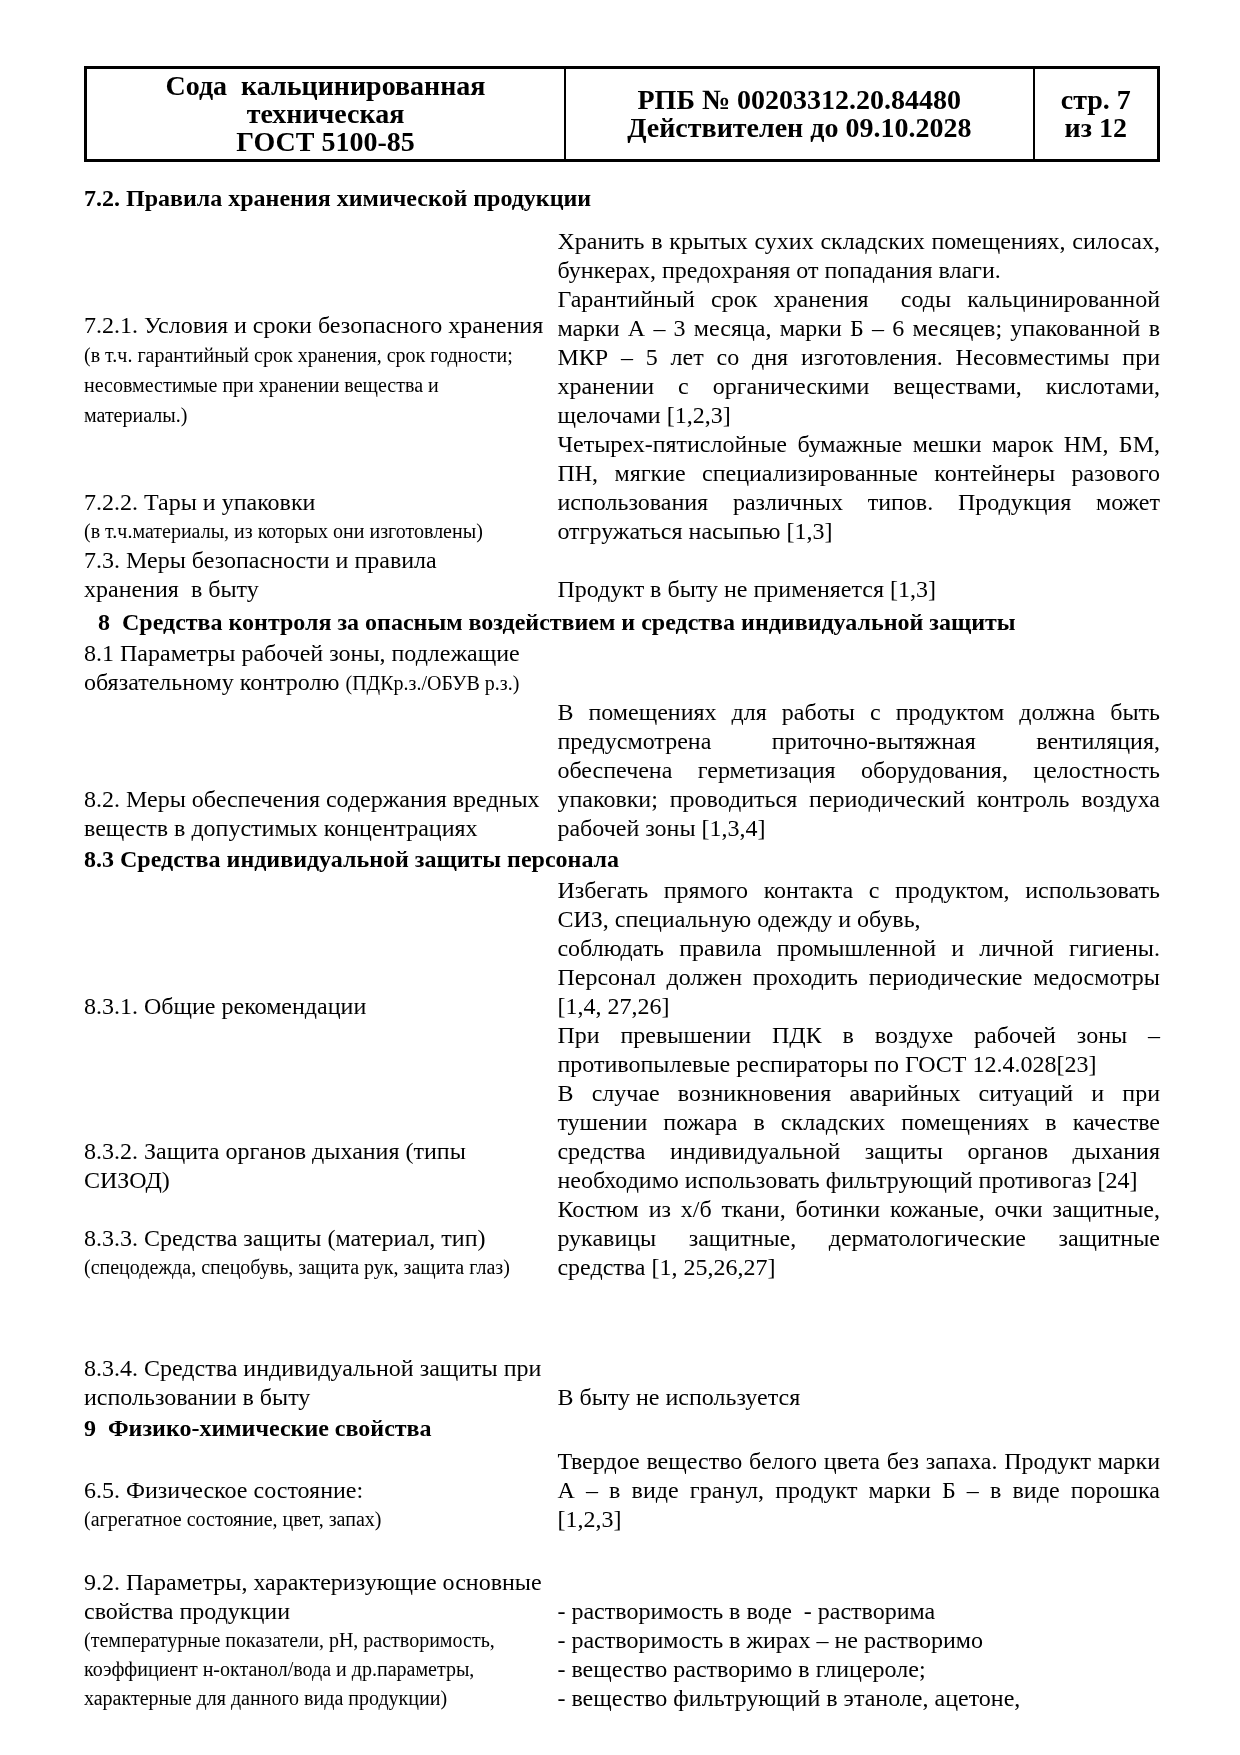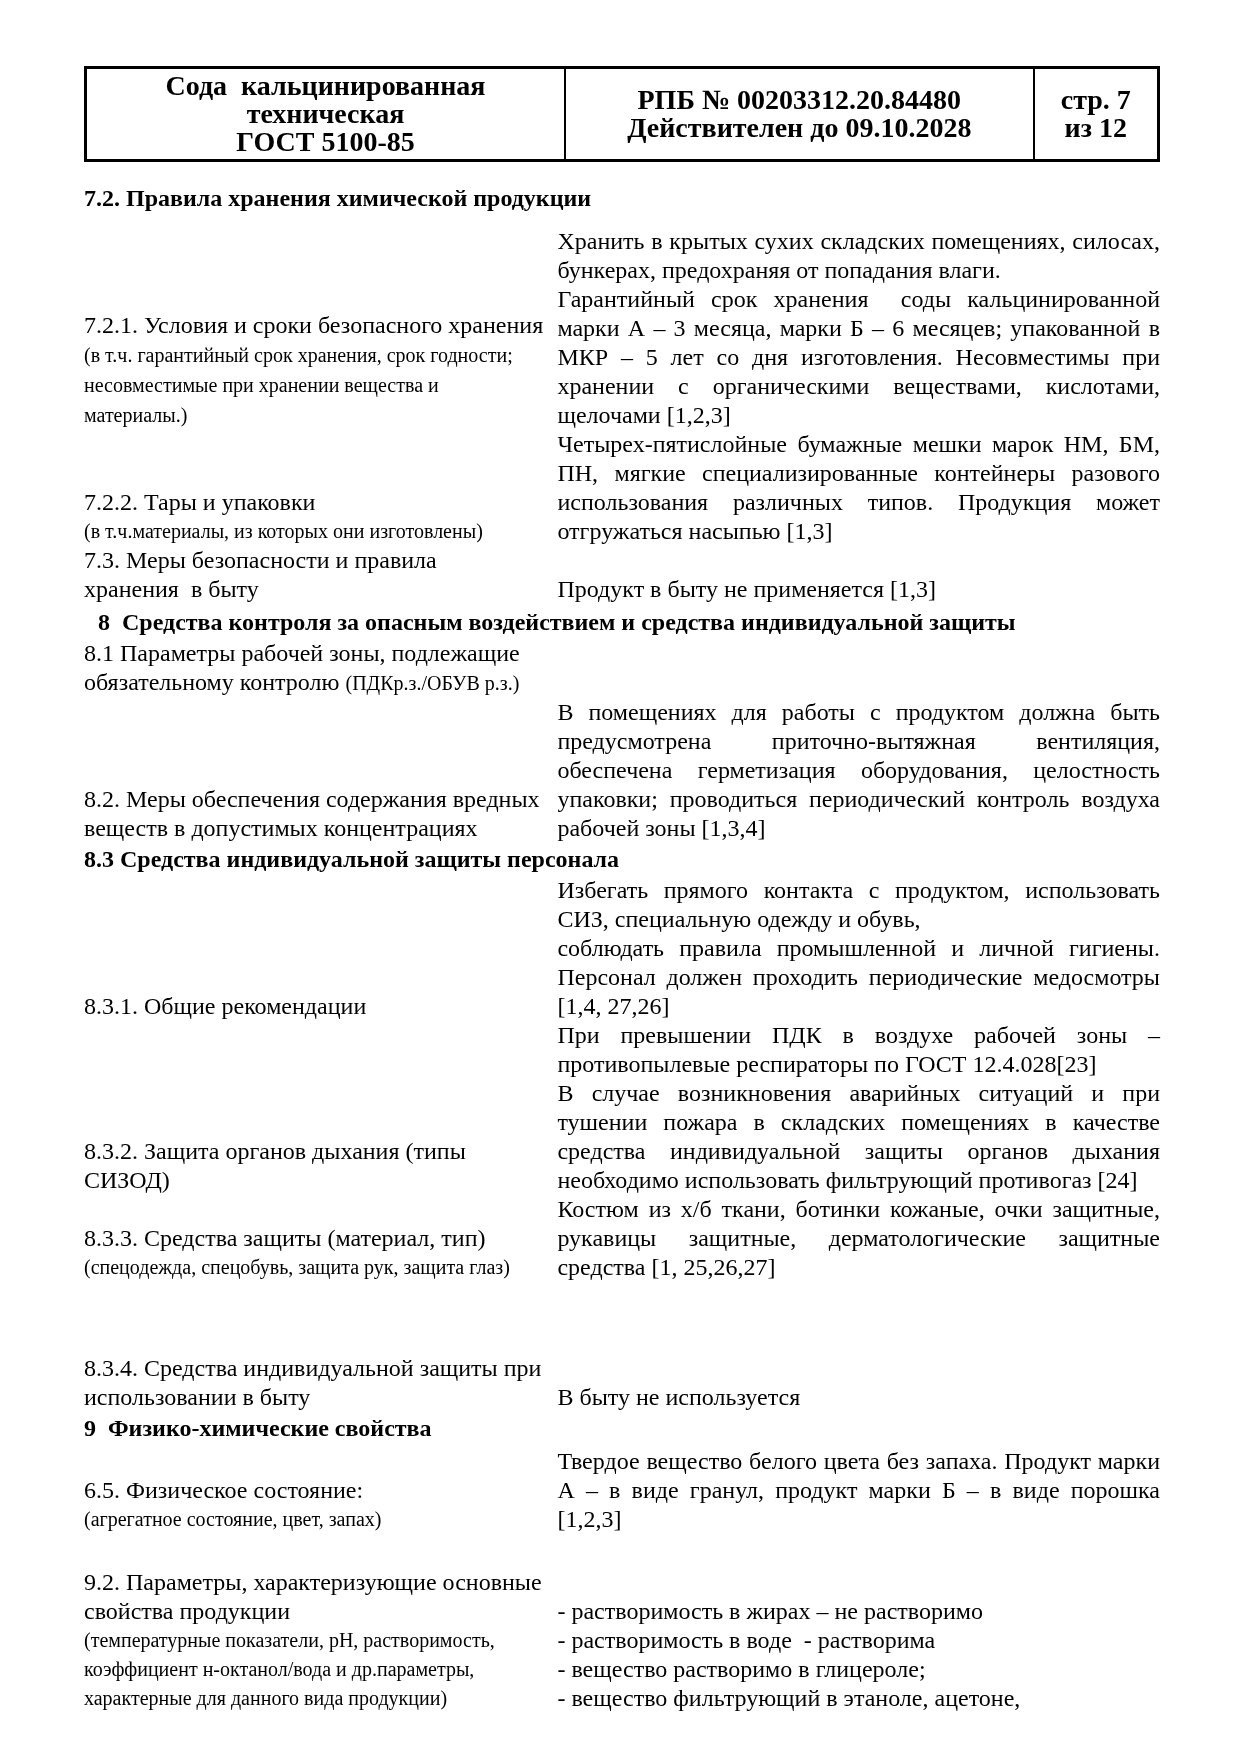--- a/index.html
+++ b/index.html
@@ -151,21 +151,21 @@
         <div class="col-right">
           <p class="justify"><span>Твердое вещество белого цвета без запаха. Продукт марки А – в виде гранул, продукт марки Б – в виде порошка [1,2,3]</span></p>
         </div>
       </div>
       <div class="row gap-md">
         <div class="col-left">
           <span class=" block">9.2. Параметры, характеризующие основные свойства продукции</span>
           <span class="small block">(температурные показатели, рН, растворимость, коэффициент н-октанол/вода и др.параметры, характерные для данного вида продукции)</span>
         </div>
         <div class="col-right">
+          <p><span>- растворимость в воде&nbsp; - растворима</span></p>
           <p><span>- растворимость в жирах – не растворимо</span></p>
-          <p><span>- растворимость в воде&nbsp; - растворима</span></p>
           <p><span>- вещество растворимо в глицероле;</span></p>
           <p><span>- вещество фильтрующий в этаноле, ацетоне,</span></p>
         </div>
       </div>
     </div>
 
 </div>
 
 </body></html>

